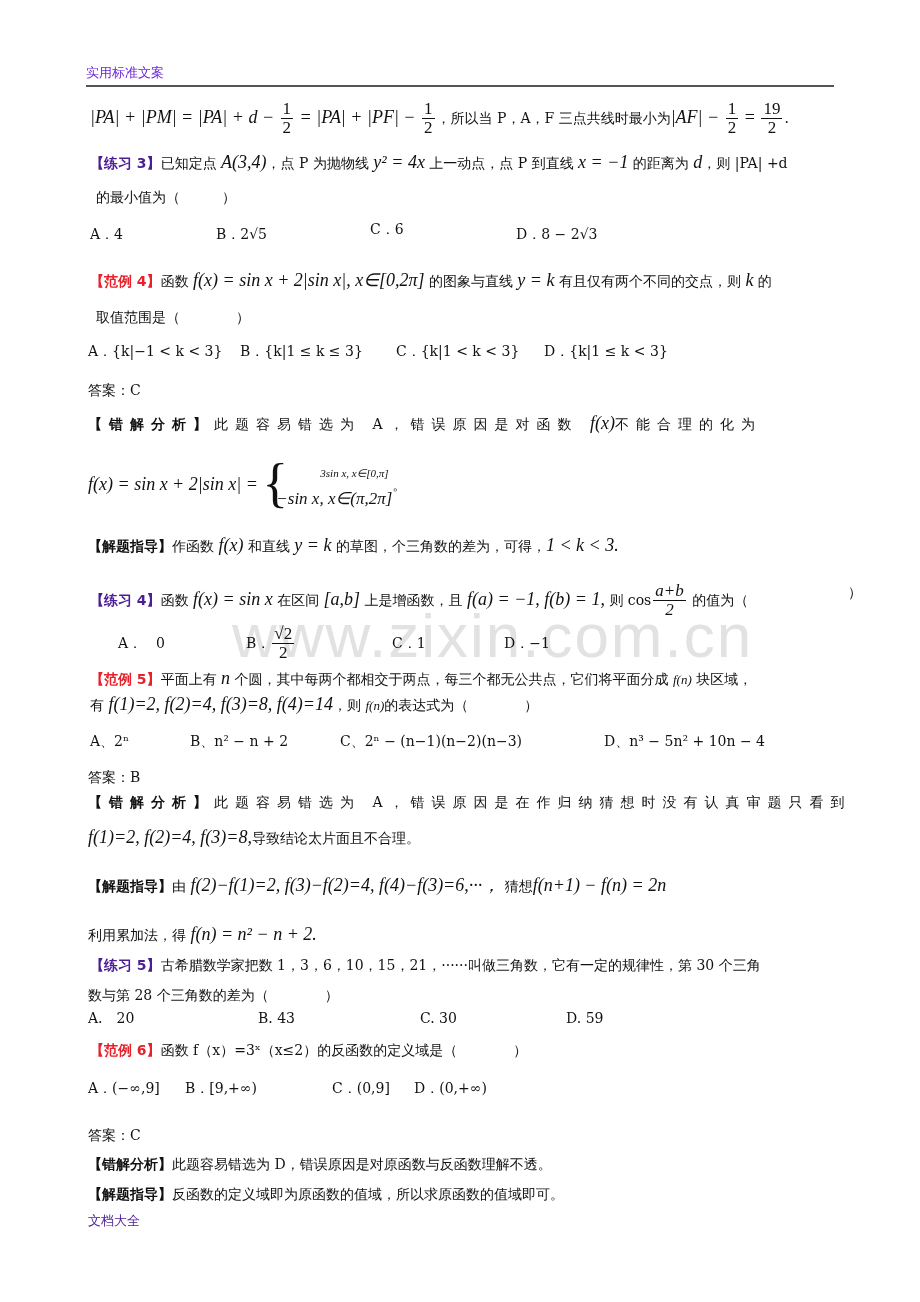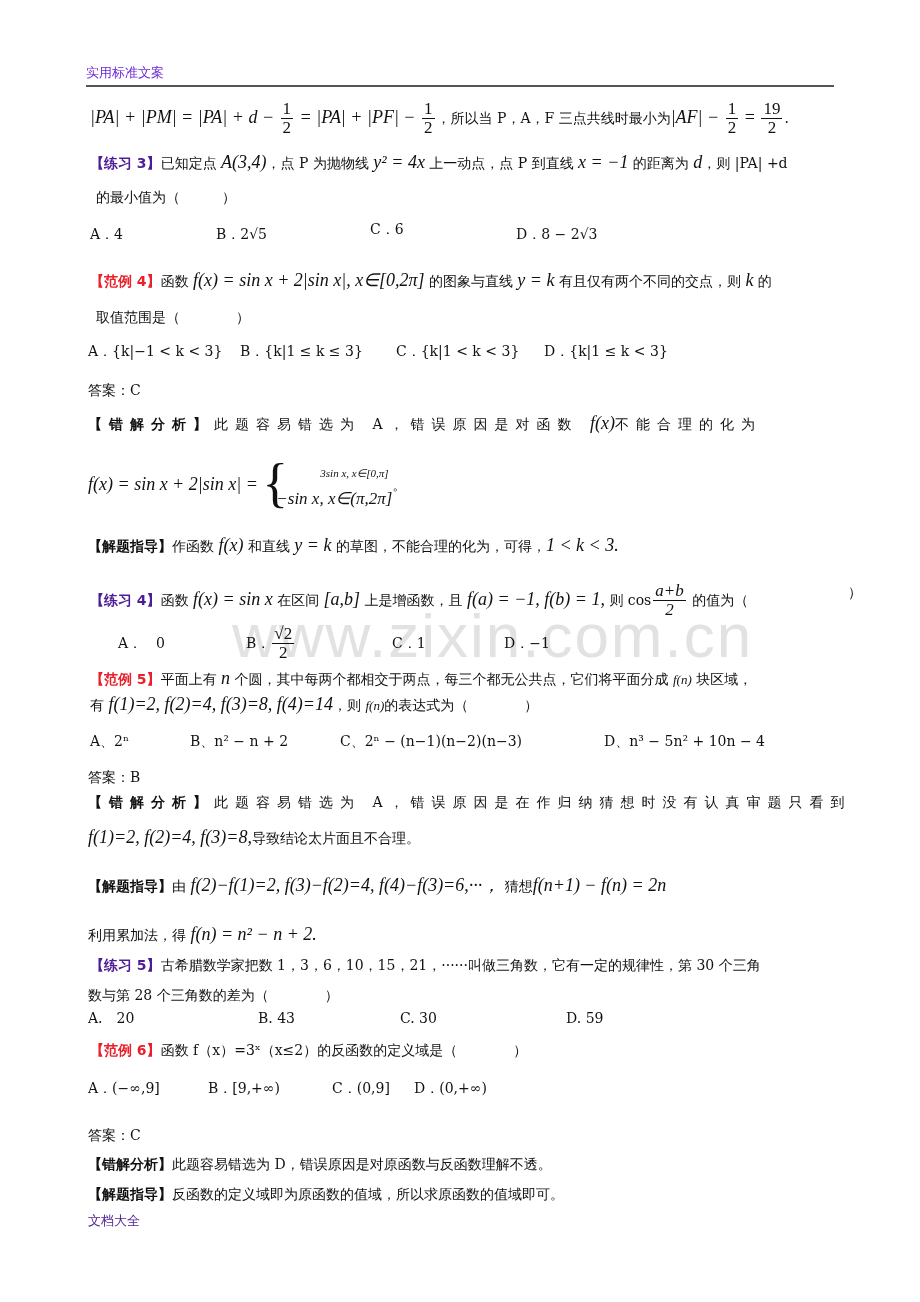--- a/index.html
+++ b/index.html
@@ -77,21 +77,21 @@
     <div class="opt" style="top:343px; left:544px;">D．{k|1 ≤ k &lt; 3}</div>
     <div class="line" style="top:380px; left:88px;">答案：C</div>
 
     <div class="line spaced" style="top:413px; left:88px;">
       <span class="tag-black">【错解分析】</span><span>此题容易错选为 A，错误原因是对函数 </span><span class="m" style="letter-spacing:0">f(x)</span><span>不能合理的化为</span>
     </div>
     <div class="line" style="top:460px; left:88px;">
       <span class="m">f(x) = sin x + 2|sin x| = </span><span class="brace-block"><span class="brace">{</span><span class="m" style="display:block;font-size:11px;margin-left:44px;">3sin x, x∈[0,π]</span><span class="m" style="display:block;font-size:17px;">−sin x, x∈(π,2π]</span></span><span>。</span>
     </div>
     <div class="line" style="top:535px; left:88px;">
-      <span class="tag-black">【解题指导】</span><span>作函数 </span><span class="m">f(x)</span><span> 和直线 </span><span class="m">y = k</span><span> 的草图，不能合理的化为，可得，</span><span class="m">1 &lt; k &lt; 3.</span>
+      <span class="tag-black">【解题指导】</span><span>作函数 </span><span class="m">f(x)</span><span> 和直线 </span><span class="m">y = k</span><span> 的草图，个三角数的差为，可得，</span><span class="m">1 &lt; k &lt; 3.</span>
     </div>
 
     <div class="line" style="top:582px;">
       <span class="tag-blue">【练习 4】</span><span>函数 </span><span class="m">f(x) = sin x</span><span> 在区间 </span><span class="m">[a,b]</span><span> 上是增函数，且 </span><span class="m">f(a) = −1, f(b) = 1,</span><span> 则 cos</span><span class="frac" style="font-style:italic"><span class="num">a+b</span><span class="den">2</span></span><span> 的值为（</span>
     </div>
     <div class="line" style="top:582px; left:848px;">）</div>
     <div class="opt" style="top:635px; left:118px;">A．　0</div>
     <div class="opt" style="top:625px; left:246px;"><span>B．</span><span class="frac"><span class="num">√2</span><span class="den">2</span></span></div>
     <div class="opt" style="top:635px; left:392px;">C．1</div>
     <div class="opt" style="top:635px; left:504px;">D．−1</div>
@@ -120,28 +120,28 @@
     <div class="line" style="top:924px; left:88px;">
       <span>利用累加法，得 </span><span class="m">f(n) = n² − n + 2.</span>
     </div>
 
     <div class="line" style="top:955px;">
       <span class="tag-blue">【练习 5】</span><span>古希腊数学家把数 1，3，6，10，15，21，······叫做三角数，它有一定的规律性，第 30 个三角</span>
     </div>
     <div class="line" style="top:985px; left:88px;">数与第 28 个三角数的差为（　　　　）</div>
     <div class="opt" style="top:1010px; left:88px;">A.　20</div>
     <div class="opt" style="top:1010px; left:258px;">B. 43</div>
-    <div class="opt" style="top:1010px; left:400px;">C. 30</div>
+    <div class="opt" style="top:1010px; left:420px;">C. 30</div>
     <div class="opt" style="top:1010px; left:566px;">D. 59</div>
 
     <div class="line" style="top:1040px;">
       <span class="tag-red">【范例 6】</span><span>函数 f（x）=3ˣ（x≤2）的反函数的定义域是（　　　　）</span>
     </div>
     <div class="opt" style="top:1080px; left:88px;">A．(−∞,9]</div>
-    <div class="opt" style="top:1080px; left:208px;">B．[9,+∞)</div>
+    <div class="opt" style="top:1080px; left:185px;">B．[9,+∞)</div>
     <div class="opt" style="top:1080px; left:332px;">C．(0,9]</div>
     <div class="opt" style="top:1080px; left:414px;">D．(0,+∞)</div>
     <div class="line" style="top:1125px; left:88px;">答案：C</div>
     <div class="line" style="top:1154px; left:88px;">
       <span class="tag-black">【错解分析】</span><span>此题容易错选为 D，错误原因是对原函数与反函数理解不透。</span>
     </div>
     <div class="line" style="top:1184px; left:88px;">
       <span class="tag-black">【解题指导】</span><span>反函数的定义域即为原函数的值域，所以求原函数的值域即可。</span>
     </div>
   </div>

